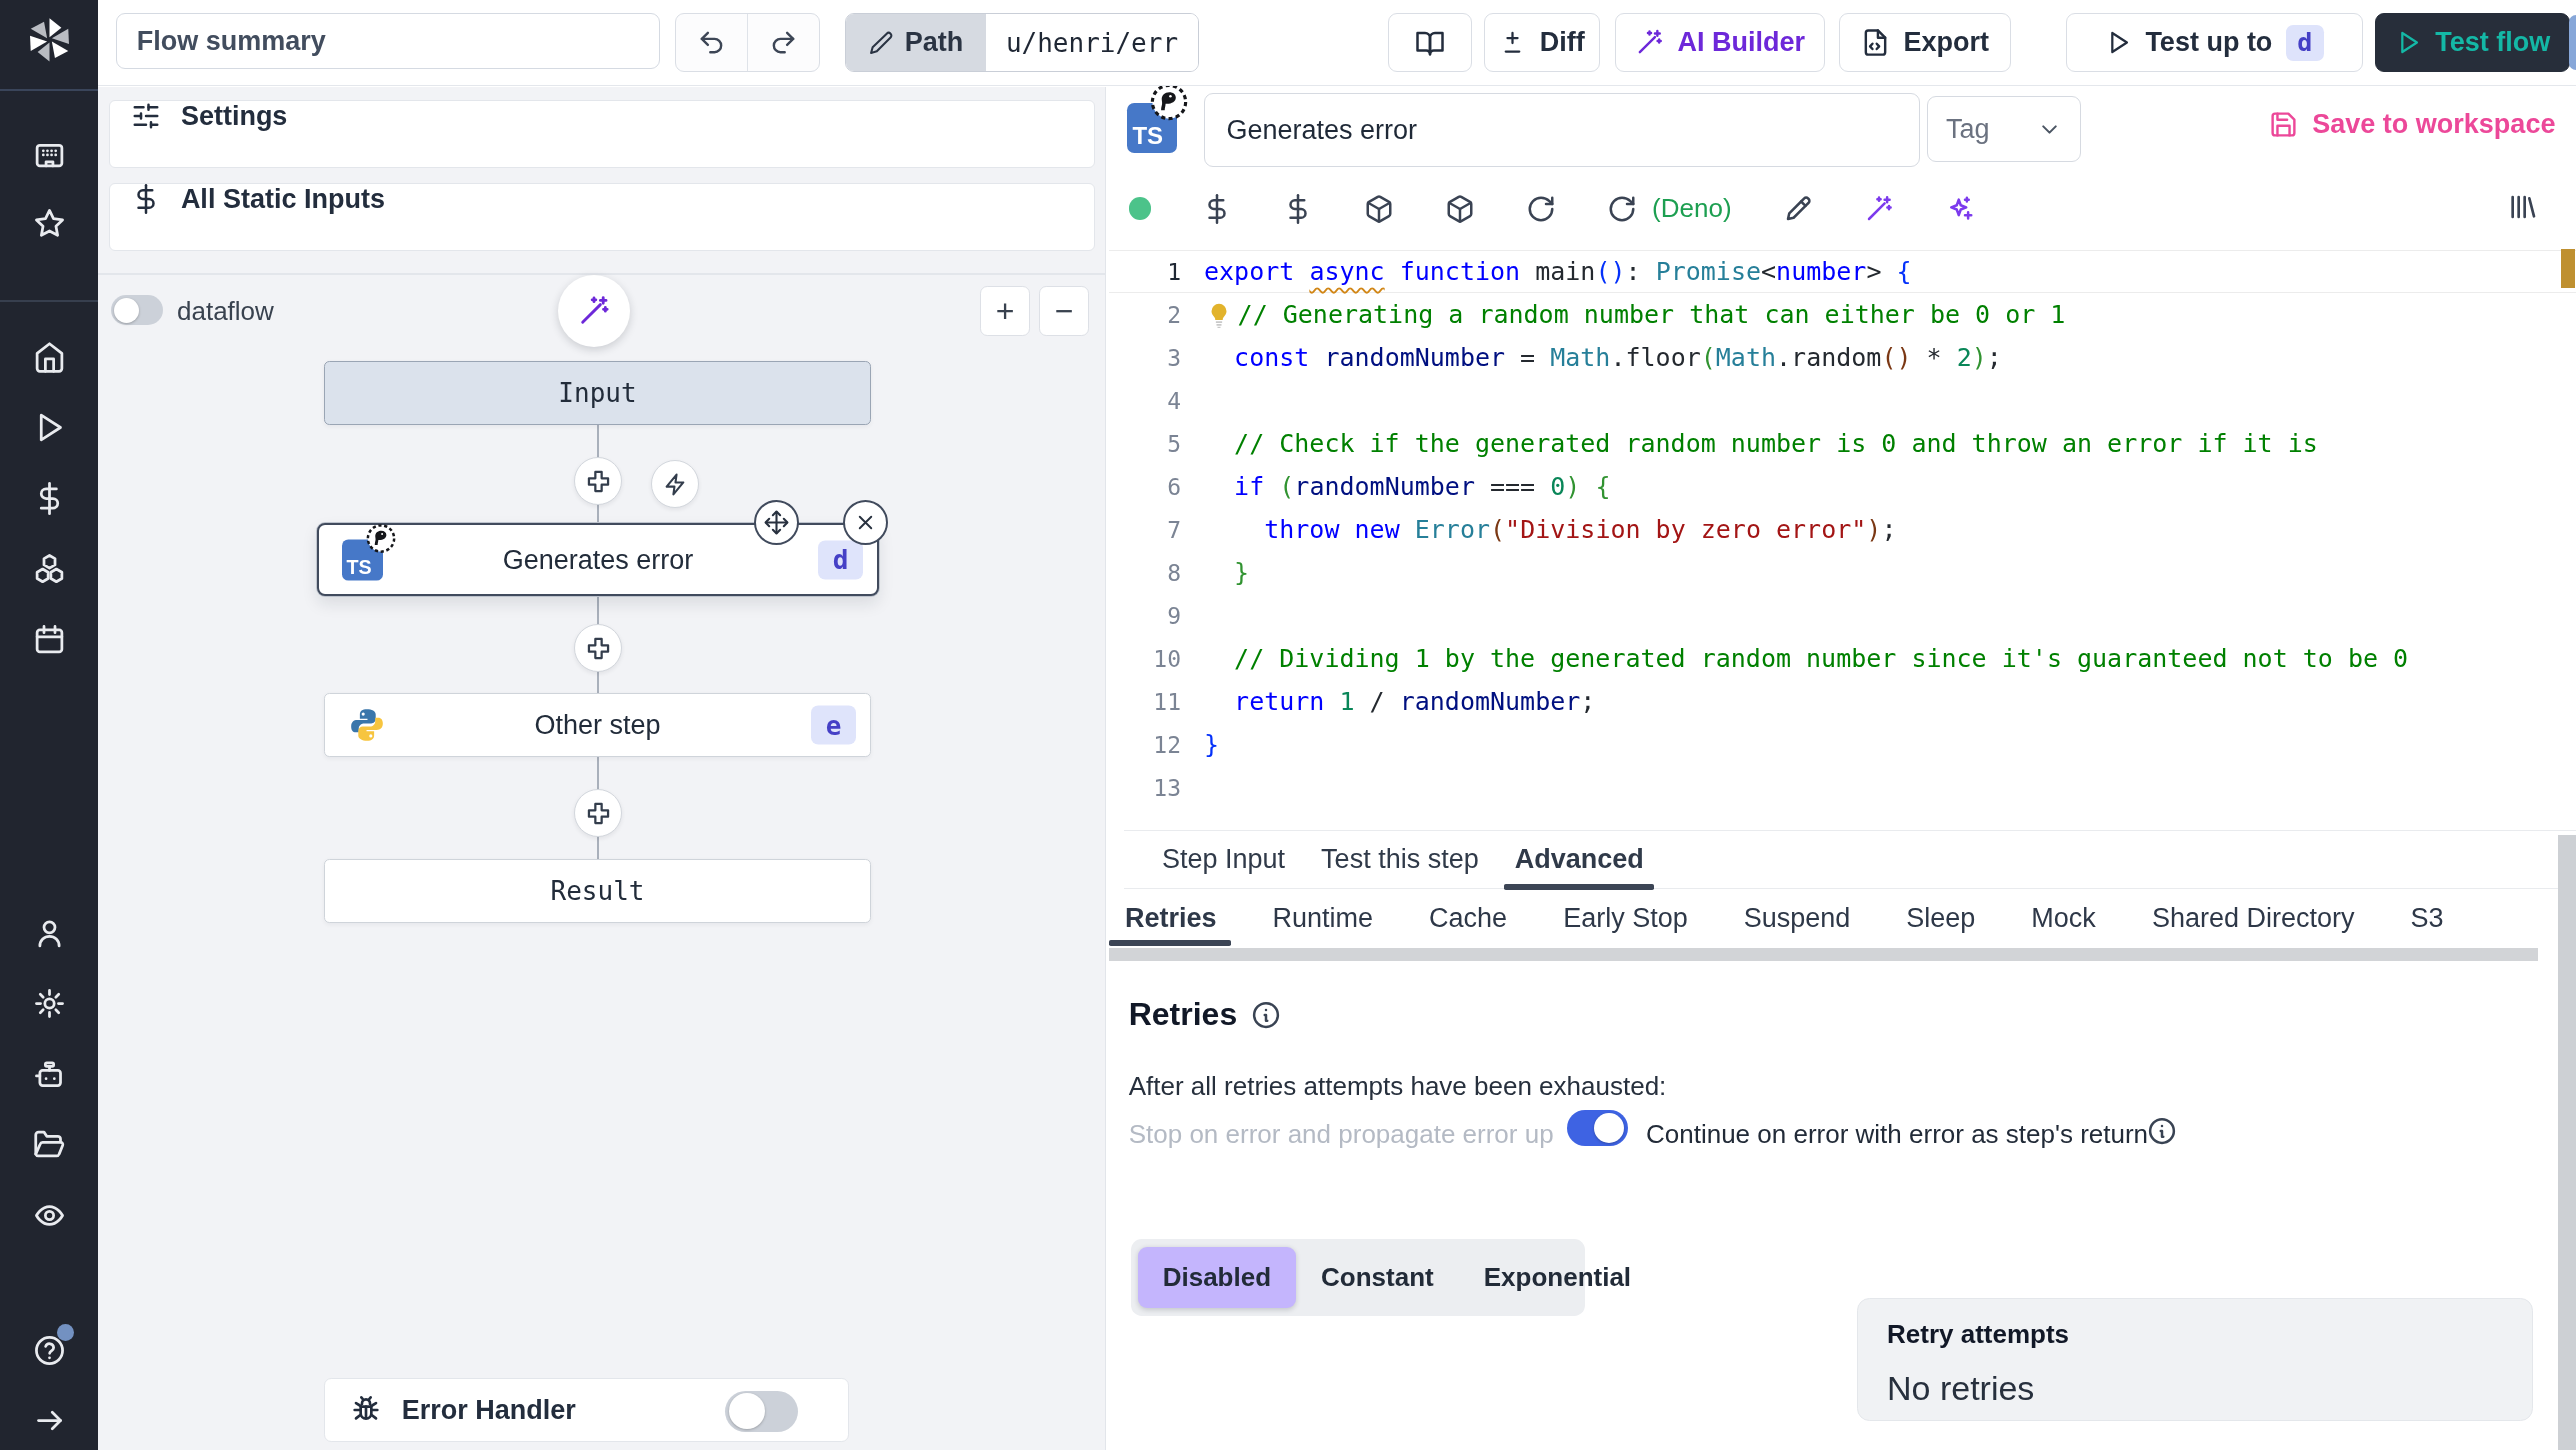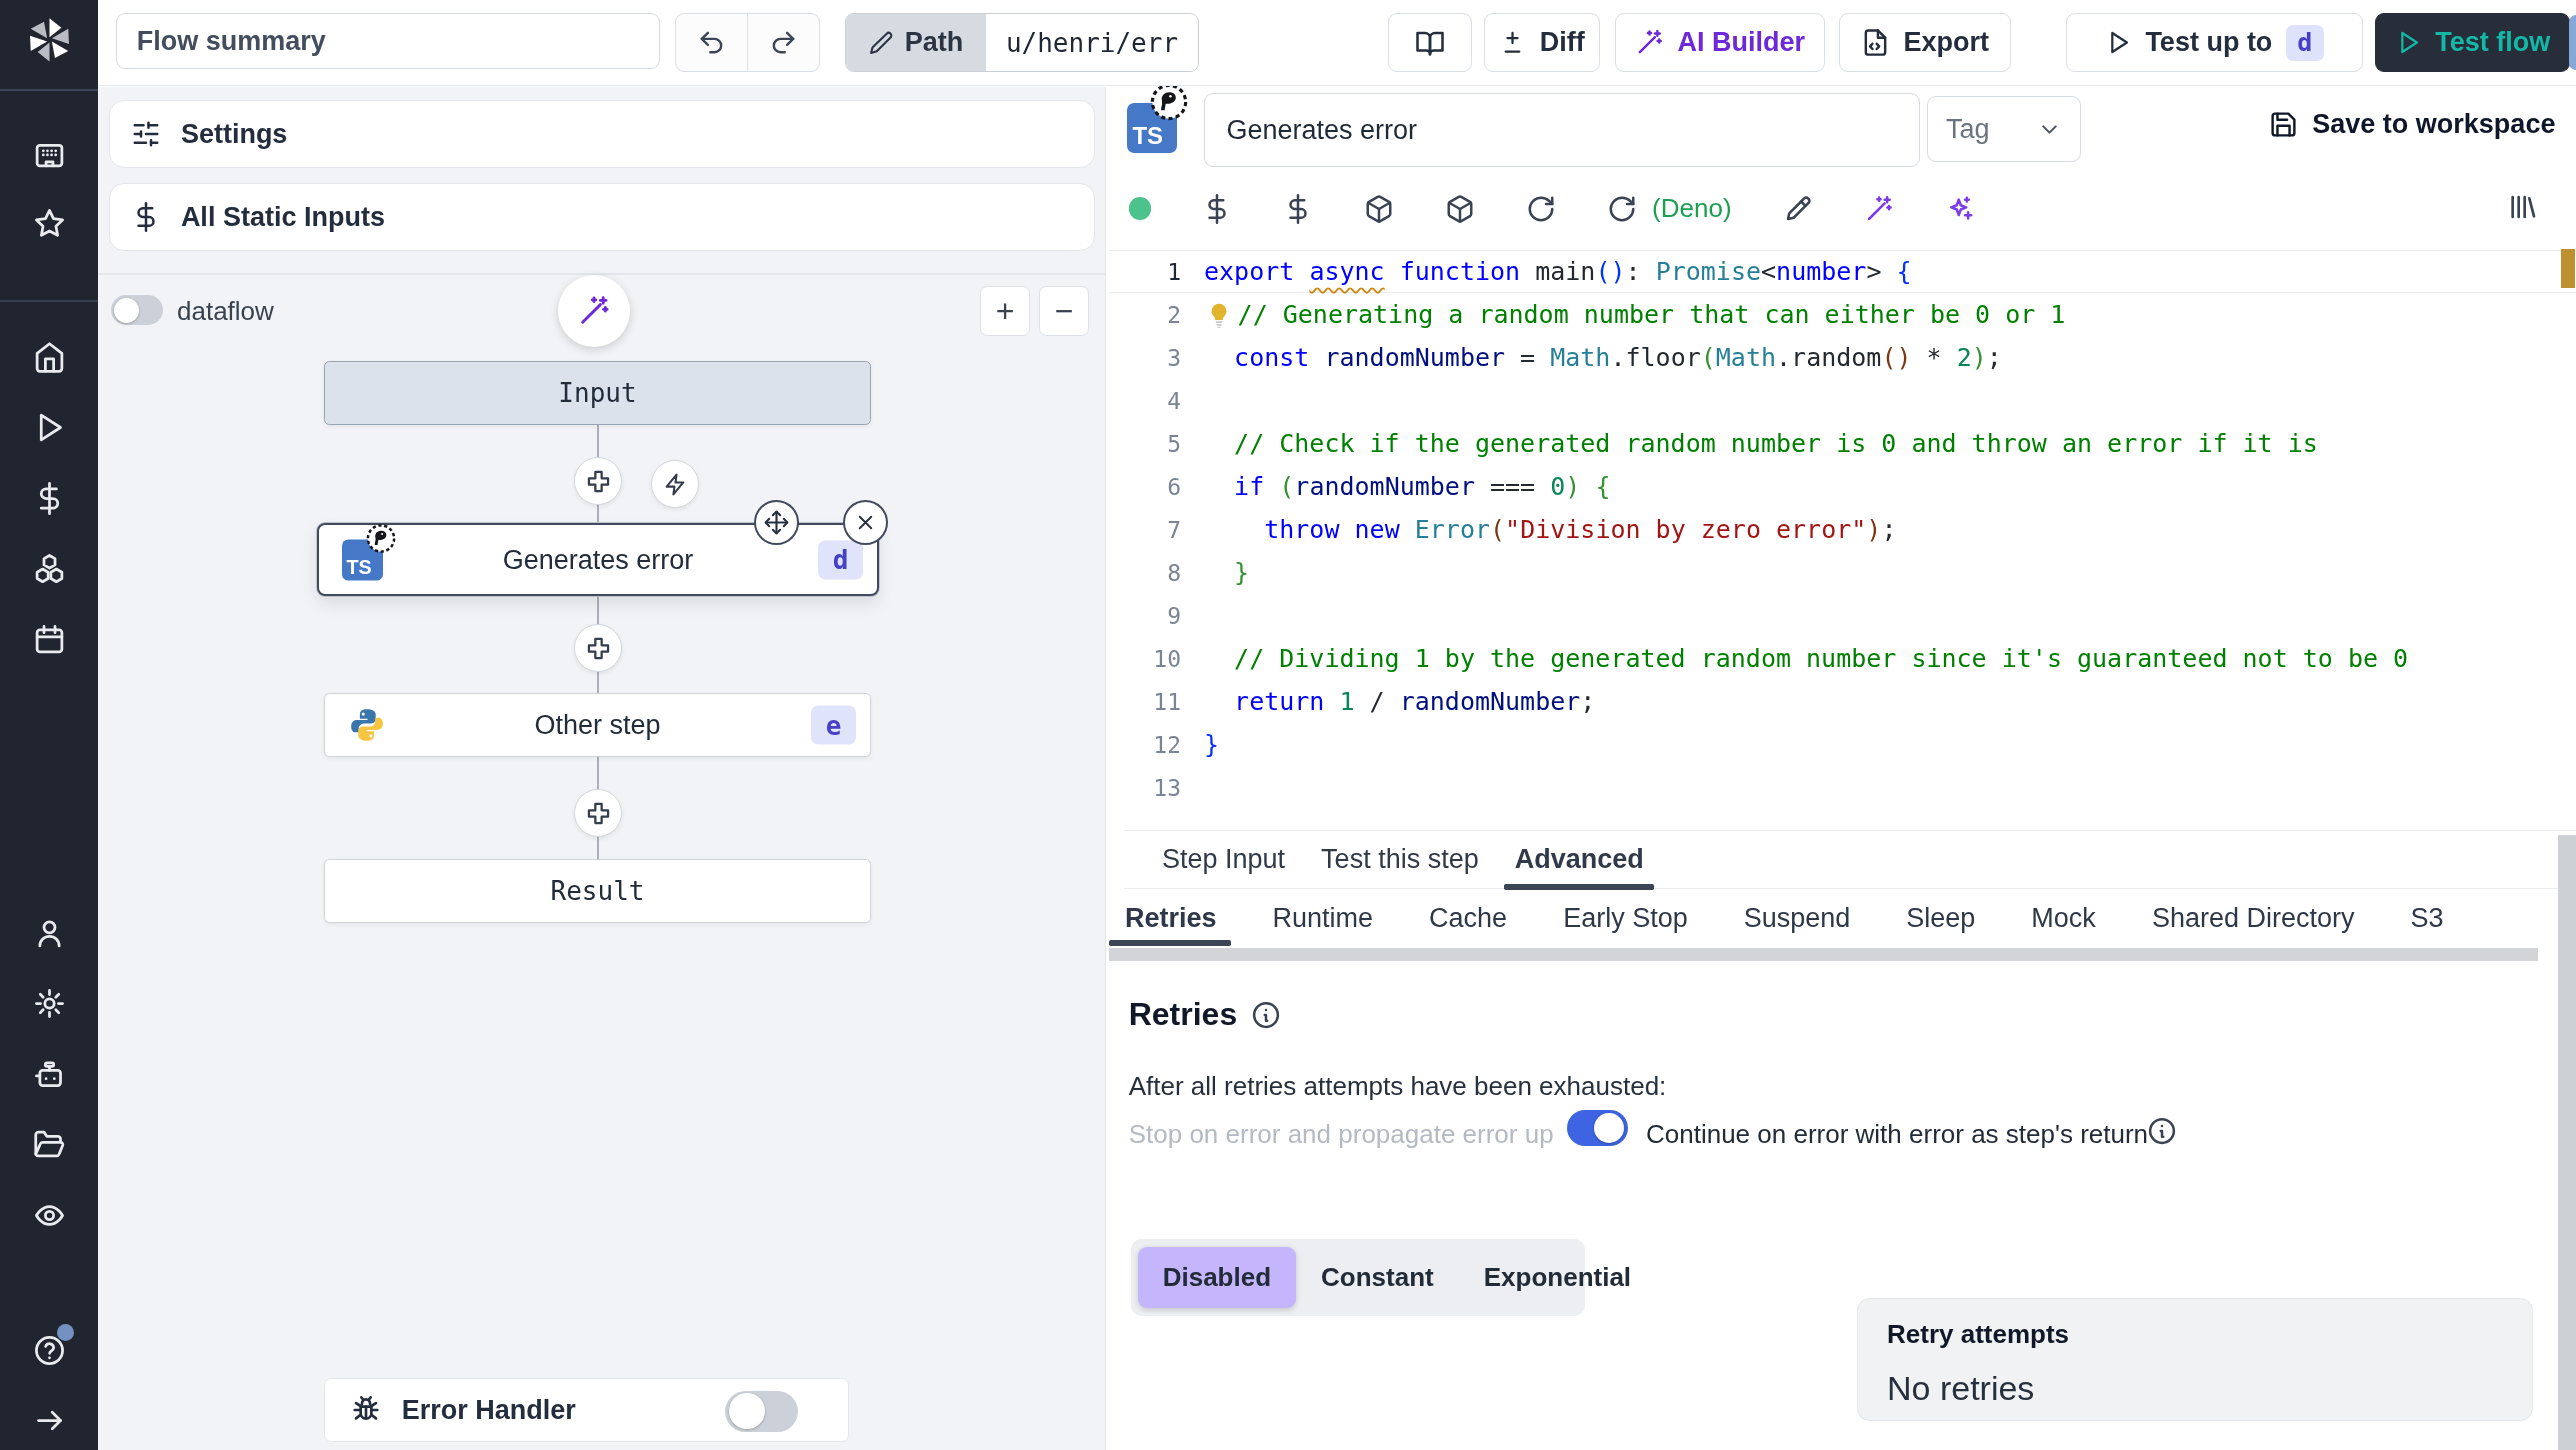--- a/index.html
+++ b/index.html
@@ -30,22 +30,22 @@
   .pathwrap .pseg2{background:#fff;display:flex;align-items:center;padding:0 19.7px;font-size:26px;color:#1f2734}
   .tb-btn{position:absolute;top:13.4px;height:57px;border:1.8px solid #dadee5;border-radius:9px;background:#fff;
           display:flex;align-items:center;justify-content:center;gap:13.4px;font-size:27px;font-weight:600;color:#232d3d}
   .tb-btn.purple{color:#6d28d9}
   .tb-btn.dark{background:#272e3a;border-color:#272e3a;color:#14b8a6}
   .dbadge{display:inline-block;background:#dee3fb;color:#4540c6;border-radius:7.2px;padding:3.6px 11.6px;font-size:25px;font-weight:700;font-family:"DejaVu Sans Mono",monospace}
   .bluesliver{position:absolute;left:2569px;top:15px;width:7.2px;height:55px;background:#87a7d9;border-radius:9px 0 0 9px;z-index:6}
 
   
   .flow{position:absolute;left:98px;top:87px;width:1007px;height:1364px;background:#f2f3f6;border-right:1.8px solid #e2e5ea}
-  .card{position:absolute;left:10.7px;width:986px;height:68px;background:#fff;border:1.8px solid #e3e6eb;border-radius:15px;
-        display:flex;align-items:center;gap:19.7px;padding-left:21.5px;font-size:27px;font-weight:700;color:#232d3d;box-sizing:border-box}
+  .card{position:absolute;left:10.7px;width:986px;height:68px;background:#fff;border:1.8px solid #e3e6eb;border-radius:6px;
+        display:flex;gap:19.7px;padding-left:21.5px;font-size:27px;font-weight:700;color:#232d3d;box-sizing:border-box}
   .flow-div{position:absolute;left:0;top:186px;width:100%;height:1.8px;background:#e3e6eb}
   .toggle{border-radius:894px;background:#ccd1d9;position:relative}
   .toggle .knob{position:absolute;top:2.7px;left:3.6px;background:#fff;border-radius:50%;box-shadow:0 0.9px 2.7px rgba(0,0,0,.25)}
   .toggle.on{background:#3e63e3}
   .toggle.on .knob{left:auto;right:3.6px}
   .wandcircle{position:absolute;left:460px;top:188px;width:72px;height:72px;border-radius:50%;background:#fff;
               box-shadow:0 2.7px 9px rgba(25,32,44,.18);display:flex;align-items:center;justify-content:center;color:#6d28d9;z-index:3}
   .zoombtn{position:absolute;top:199px;width:48px;height:48px;background:#fff;border:1.8px solid #dde0e6;border-radius:7.2px;
            display:flex;align-items:center;justify-content:center;font-size:32px;color:#39424f}
   .connector{position:absolute;left:499px;top:337px;width:1.8px;height:436px;background:#a9b0bb}
@@ -70,21 +70,21 @@
 
   
   .step{position:absolute;left:1109px;top:87px;width:1467px;height:1364px;background:#fff}
   .bigts{position:absolute;left:18px;top:16px;width:50px;height:50px;background:#4678c8;border-radius:7.2px}
   .bigts .tstxt{position:absolute;left:5.4px;bottom:2.7px;color:#fff;font-weight:700;font-size:24px}
   .bigts .denocircle{right:-10.7px;top:-19.7px;width:38px;height:38px}
   .name-input{position:absolute;left:95px;top:6.3px;width:671px;height:72px;border:1.8px solid #d6dae1;border-radius:9px;
               font-size:27px;color:#1f2937;padding:0 21.5px;outline:none;font-family:"Liberation Sans",sans-serif}
   .tagsel{position:absolute;left:818px;top:9px;width:154px;height:66px;border:1.8px solid #d6dae1;border-radius:9px;
           display:flex;align-items:center;justify-content:space-between;padding:0 18px;font-size:27px;color:#6b7280;box-sizing:border-box}
-  .savebtn{position:absolute;left:1160px;top:21.5px;display:flex;align-items:center;gap:14.3px;font-size:27px;font-weight:600;color:#0f172a}
+  .savebtn{position:absolute;left:1160px;top:21.5px;display:flex;align-items:center;gap:14.3px;font-size:27px;font-weight:600;color:#ec4899}
   .ed-toolbar{position:absolute;left:19.7px;top:93px;height:57px;display:flex;align-items:center;gap:51px;color:#3a4353}
   .statusdot{width:22.4px;height:22.4px;border-radius:50%;background:#4cc38a}
   .denolbl{font-size:26px;color:#1d9f51;margin-left:-36px}
   .libicon{position:absolute;right:38px;top:104px;color:#3a4353}
   .purpleic{color:#7c3aed}
 
   .editor{position:absolute;left:0;top:158px;width:1467px;height:581px;background:#fff;overflow:hidden}
   .gold{position:absolute;right:0.9px;top:3.6px;width:14.3px;height:39px;background:#bf9030;z-index:3}
   .cl{display:flex;height:43px;align-items:center;box-sizing:border-box}
   .cl .ln{width:72px;flex:none;text-align:right;padding-right:23px;font-family:"DejaVu Sans Mono",monospace;font-size:23px;color:#7b8494}

